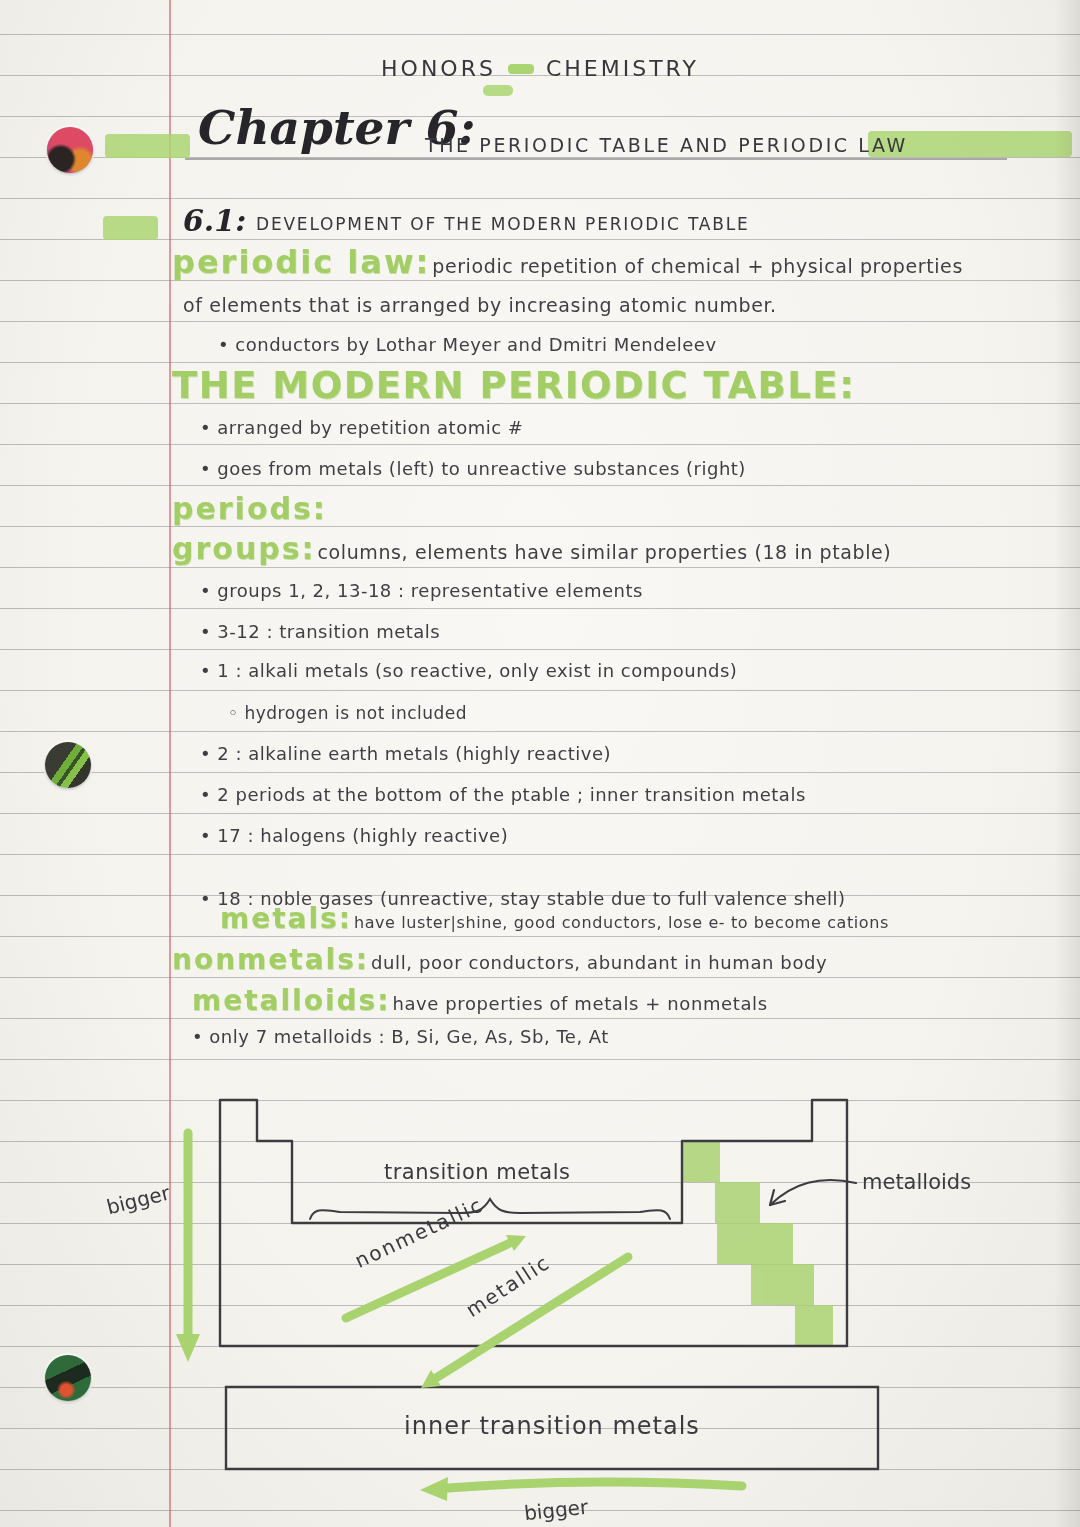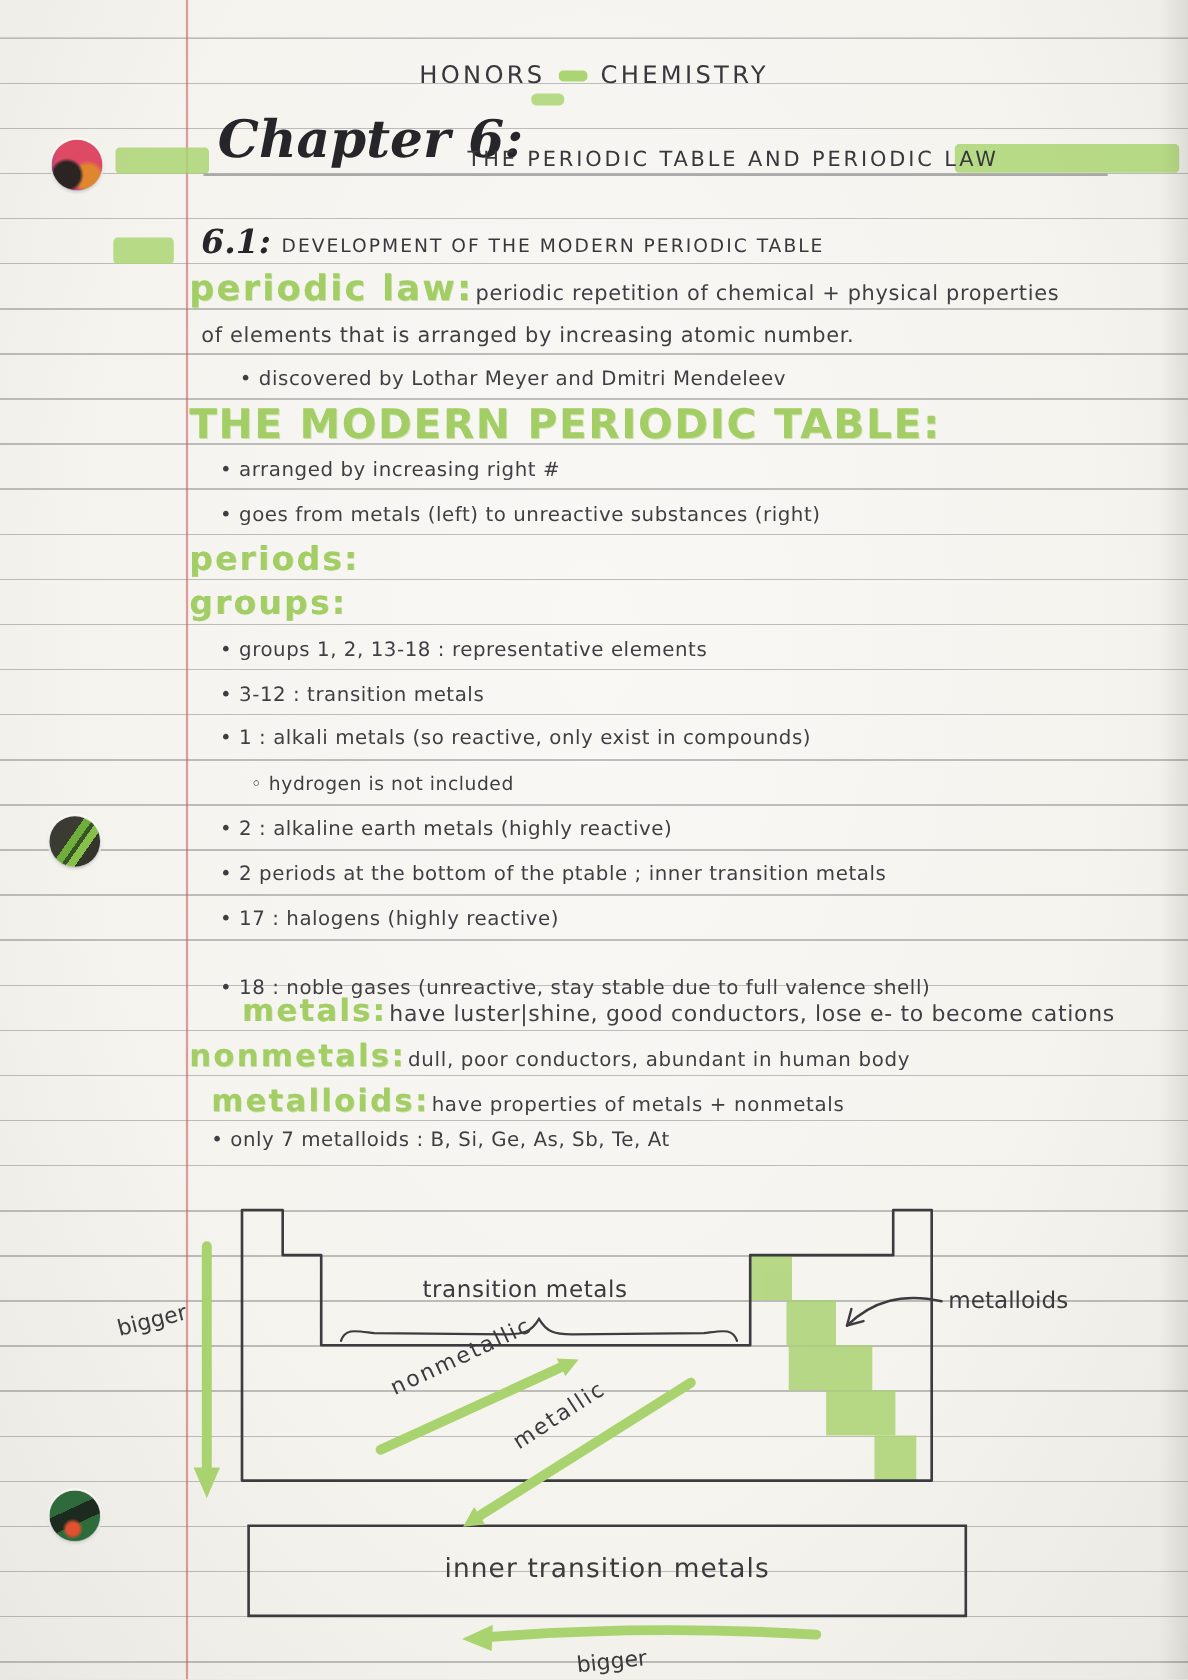--- a/index.html
+++ b/index.html
@@ -61,45 +61,46 @@
   <div class="underline" style="left:185px;top:158px;width:822px;"></div>
 
   <div class="abs script" style="left:183px;top:203px;font-size:30px;">6.1:</div>
   <div class="abs caps" style="left:256px;top:214px;font-size:17px;letter-spacing:1.8px;">DEVELOPMENT OF THE MODERN PERIODIC TABLE</div>
 
   <div class="abs defrow" style="left:172px;top:243px;">
     <span class="bubble" style="font-size:32px;">periodic law:</span>
     <span class="hand">periodic repetition of chemical + physical properties</span>
   </div>
   <div class="abs hand" style="left:183px;top:294px;">of elements that is arranged by increasing atomic number.</div>
-  <div class="abs hand bullet" style="left:218px;top:334px;">• discovered by Lothar Meyer and Dmitri Mendeleev</div>
+  <div class="abs hand bullet" style="left:218px;top:334px;">• conductors by Lothar Meyer and Dmitri Mendeleev</div>
 
   <div class="abs marker-heading" style="left:172px;top:364px;">THE MODERN PERIODIC TABLE:</div>
-  <div class="abs hand bullet" style="left:200px;top:417px;">• arranged by increasing right #</div>
+  <div class="abs hand bullet" style="left:200px;top:417px;">• arranged by repetition atomic #</div>
   <div class="abs hand bullet" style="left:200px;top:458px;">• goes from metals (left) to unreactive substances (right)</div>
 
   <div class="abs defrow" style="left:172px;top:491px;">
     <span class="bubble" style="font-size:30px;">periods:</span>
   </div>
   <div class="abs defrow" style="left:172px;top:531px;">
     <span class="bubble" style="font-size:30px;">groups:</span>
+    <span class="hand">columns, elements have similar properties (18 in ptable)</span>
   </div>
 
   <div class="abs hand bullet" style="left:200px;top:580px;">• groups 1, 2, 13-18 : representative elements</div>
   <div class="abs hand bullet" style="left:200px;top:621px;">• 3-12 : transition metals</div>
   <div class="abs hand bullet" style="left:200px;top:660px;">• 1 : alkali metals (so reactive, only exist in compounds)</div>
   <div class="abs hand bullet" style="left:228px;top:703px;font-size:17px;">◦ hydrogen is not included</div>
   <div class="abs hand bullet" style="left:200px;top:743px;">• 2 : alkaline earth metals (highly reactive)</div>
   <div class="abs hand bullet" style="left:200px;top:784px;">• 2 periods at the bottom of the ptable ; inner transition metals</div>
   <div class="abs hand bullet" style="left:200px;top:825px;">• 17 : halogens (highly reactive)</div>
   <div class="abs hand bullet" style="left:200px;top:888px;">• 18 : noble gases (unreactive, stay stable due to full valence shell)</div>
 
   <div class="abs defrow" style="left:172px;top:902px;">
     <span class="bubble" style="font-size:28px;padding-left:48px;">metals:</span>
-    <span class="hand" style="font-size:20px;">have luster|shine, good conductors, lose e- to become cations</span>
+    <span class="hand" style="font-size:16px;">have luster|shine, good conductors, lose e- to become cations</span>
   </div>
   <div class="abs defrow" style="left:172px;top:943px;">
     <span class="bubble" style="font-size:28px;">nonmetals:</span>
     <span class="hand" style="font-size:18px;">dull, poor conductors, abundant in human body</span>
   </div>
   <div class="abs defrow" style="left:172px;top:984px;margin-left:20px;">
     <span class="bubble" style="font-size:28px;">metalloids:</span>
     <span class="hand" style="font-size:18px;">have properties of metals + nonmetals</span>
   </div>
   <div class="abs hand bullet" style="left:192px;top:1026px;">• only 7 metalloids : B, Si, Ge, As, Sb, Te, At</div>

